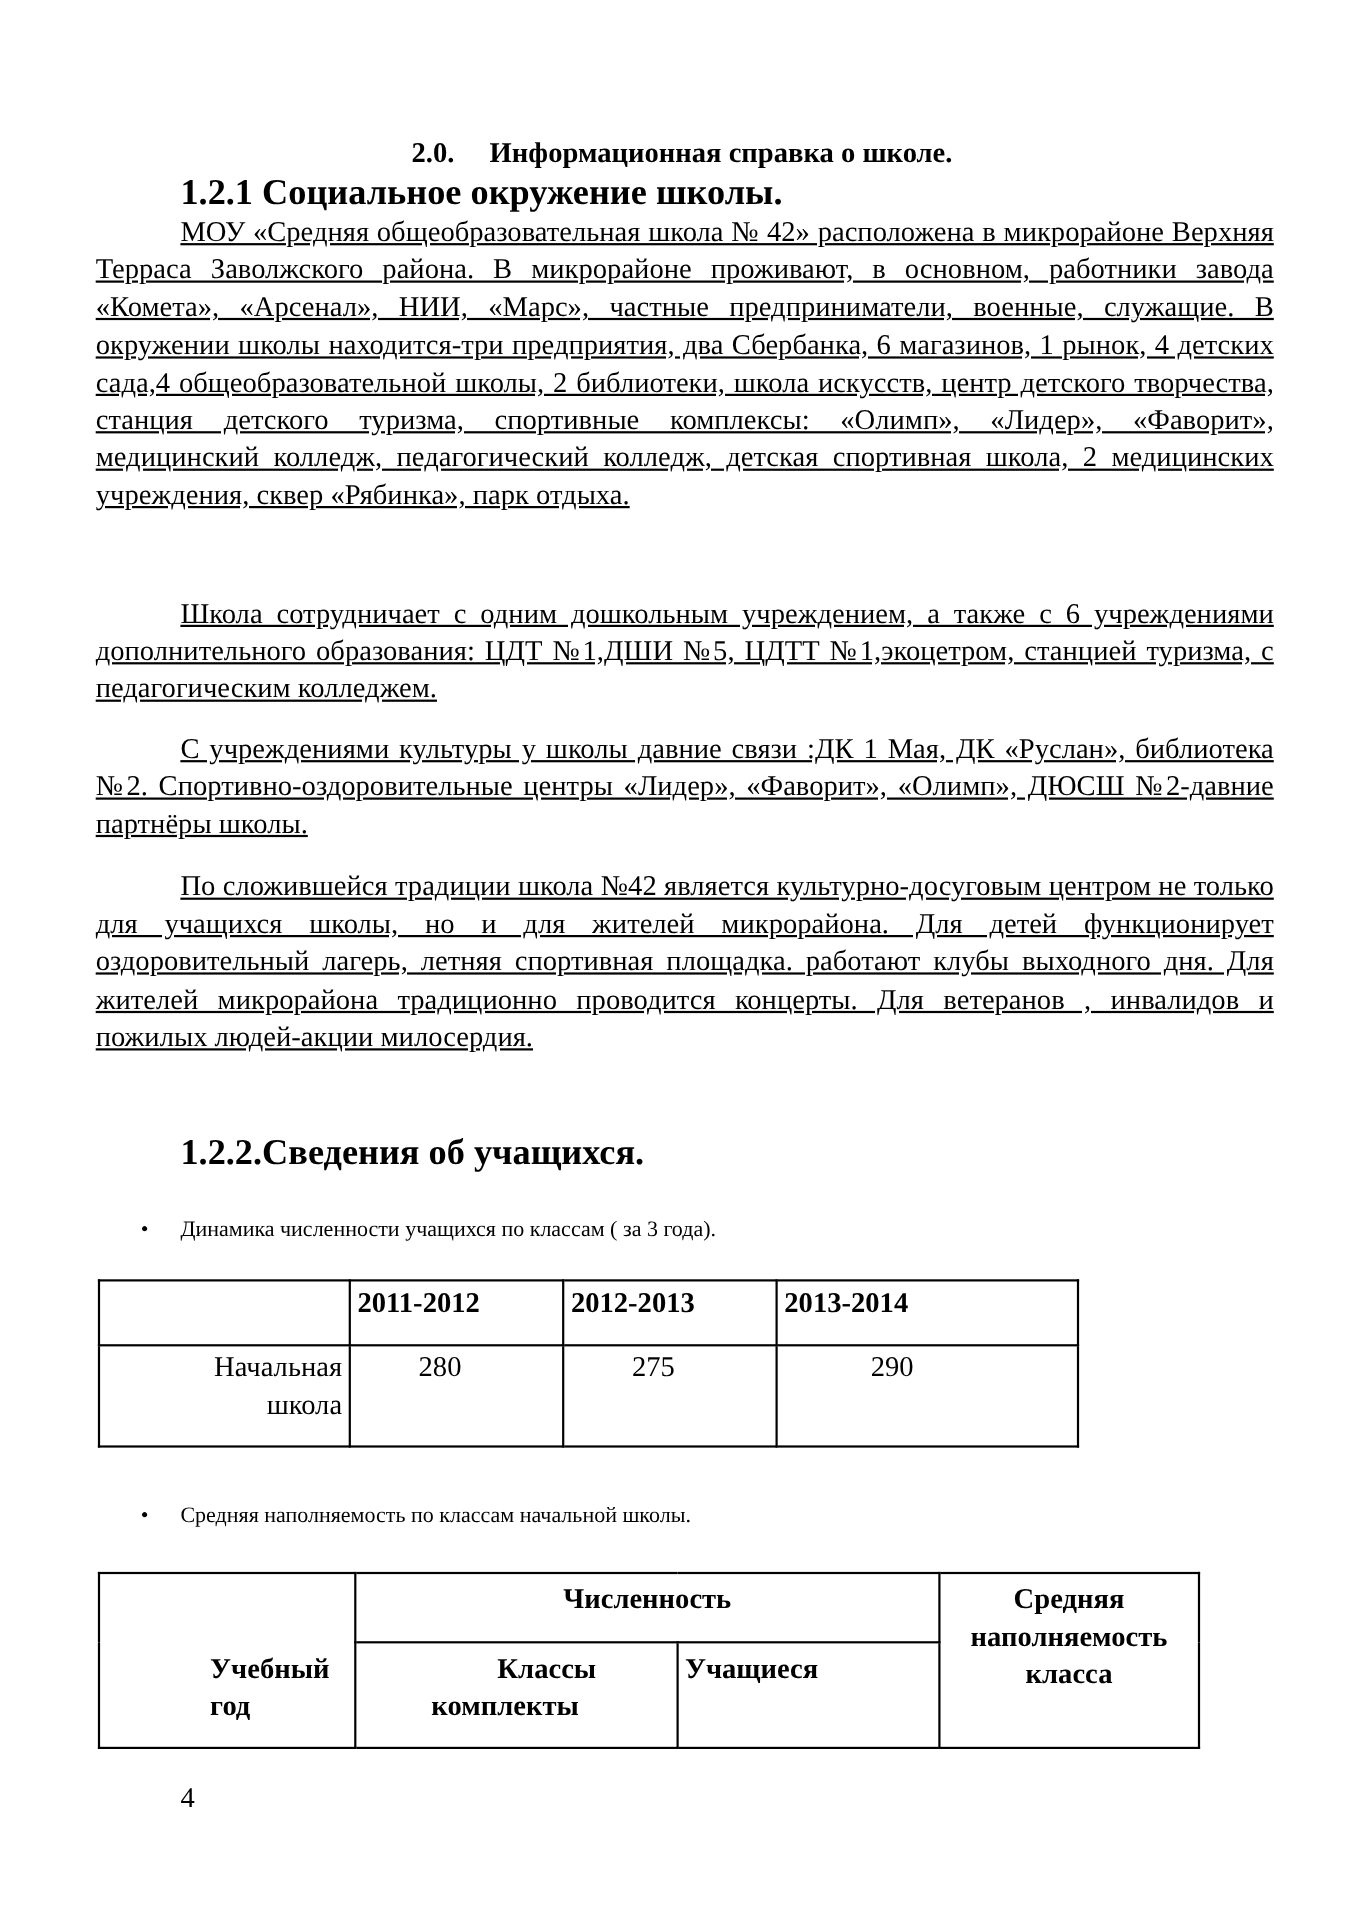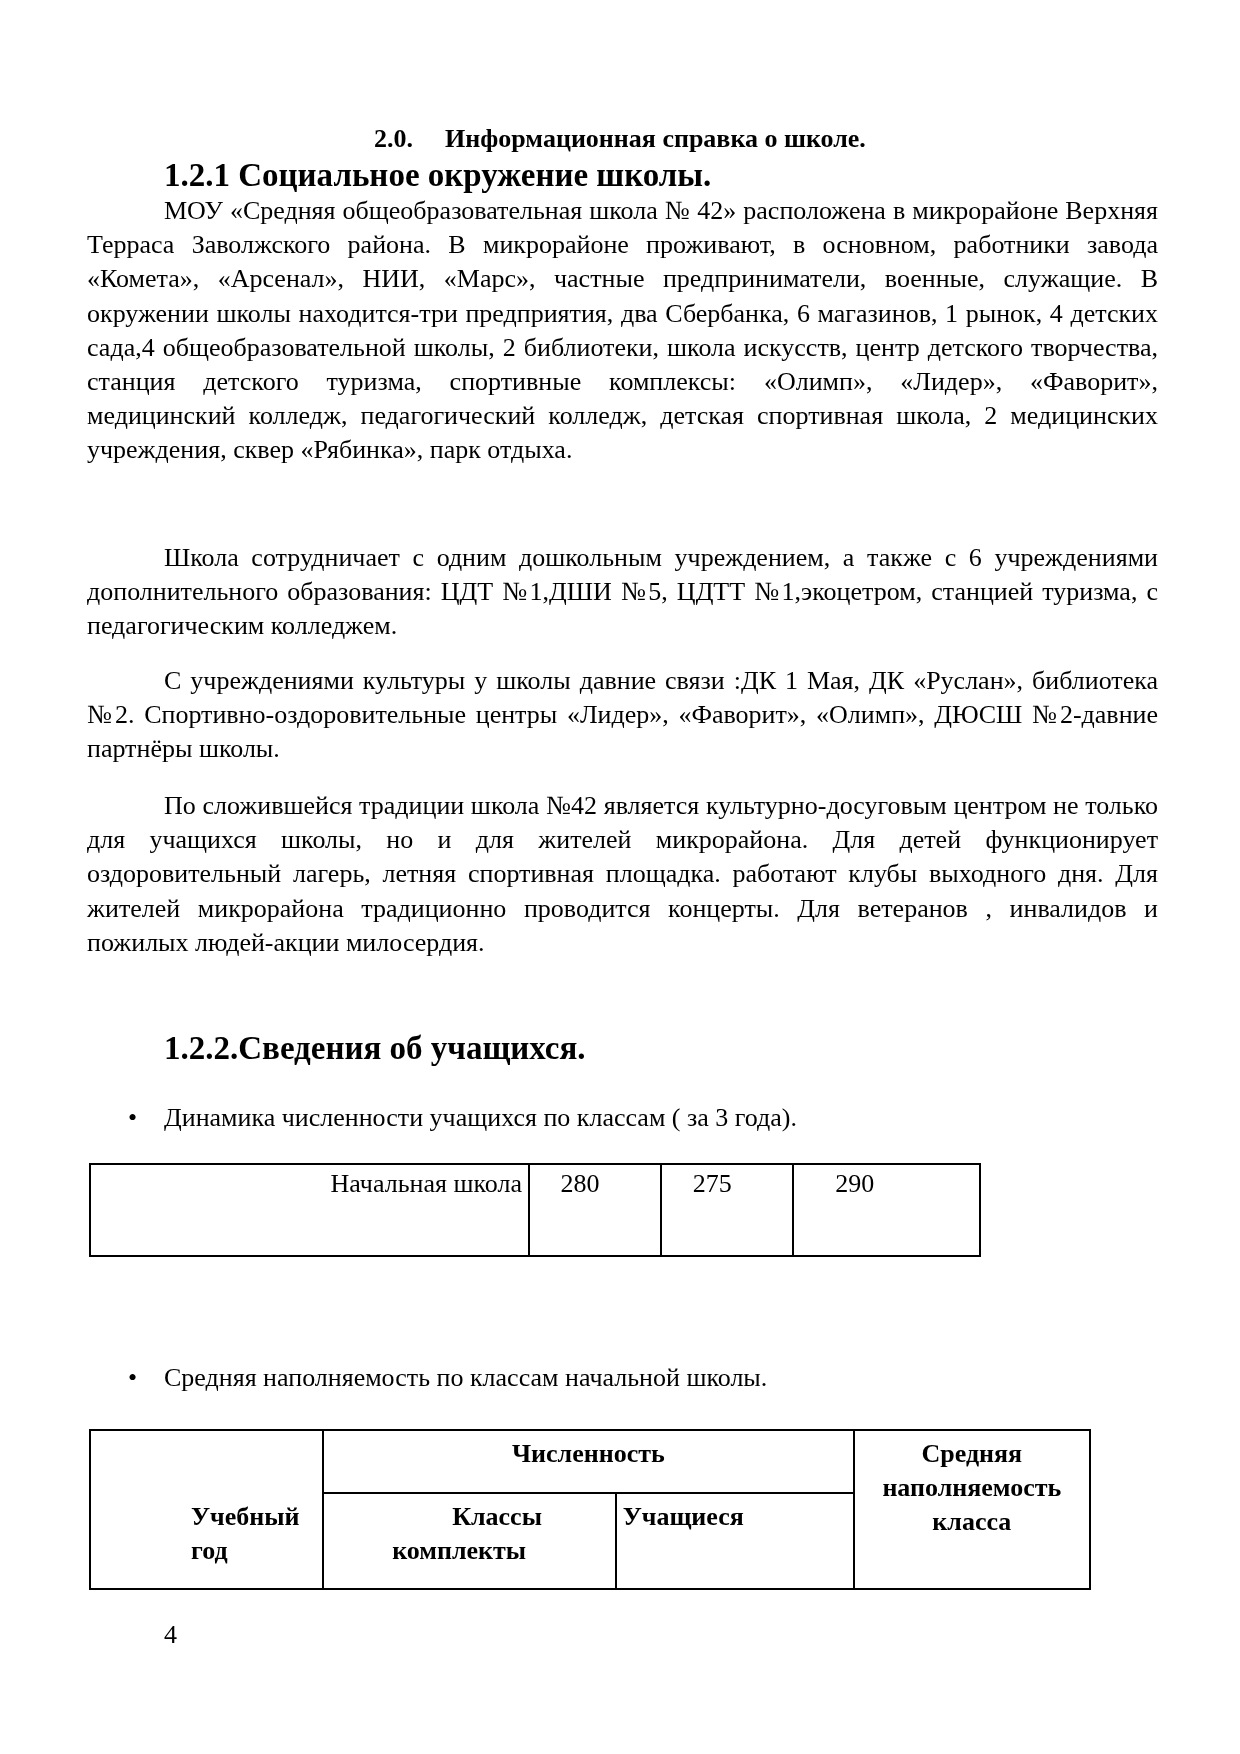--- a/index.html
+++ b/index.html
@@ -4,22 +4,22 @@
   <style>
     html, body { margin: 0; padding: 0; background: #ffffff; }
     body { width: 1240px; height: 1754px; position: relative; overflow: hidden;
            font-family: "Liberation Serif", "DejaVu Serif", serif; color: #000; }
     .page { position: absolute; left: 0; top: 0; width: 1240px; height: 1754px; }
     .h1 { position: absolute; top: 121px; left: 0; width: 1240px; text-align: center;
           font-weight: bold; font-size: 26px; line-height: 36px; }
     .h1 .num { display: inline-block; margin-right: 32px; }
     .h2 { position: absolute; left: 164px; font-weight: bold; font-size: 33px; line-height: 36px; }
     .para { position: absolute; left: 87px; width: 1071px; font-size: 26px; line-height: 34.2px;
-            text-align: justify; text-indent: 77px; }
-    .bullet { position: absolute; left: 128px; font-size: 26px; line-height: 34px; }
+            text-align: justify; text-indent: 77px; text-decoration: underline; }
+    .bullet { position: absolute; left: 128px; font-size: 20px; line-height: 34px; }
     .bullet .dot { display: inline-block; width: 36px; }
     table { position: absolute; border-collapse: collapse; font-size: 26px; }
     td, th { border: 2px solid #000; vertical-align: top; padding: 0 6px; }
     .t1 { left: 89px; top: 1163px; width: 892px; }
     .t1 th { font-weight: bold; text-align: left; height: 55px; line-height: 36px; padding-top: 2px; }
     .t1 td { height: 88px; line-height: 34px; padding-top: 2px; }
     .t1 .rowlabel { text-indent: 70px; text-align: right; }
     .t1 .val { text-align: center; padding-right: 36px; }
     .t2 { left: 89px; top: 1429px; width: 1002px; }
     .t2 th { font-weight: bold; line-height: 34px; }
@@ -42,20 +42,26 @@
   <p class="para" style="top:789px; margin:0;">По сложившейся традиции  школа №42 является культурно-досуговым центром не только для учащихся школы, но и для жителей микрорайона. Для детей функционирует оздоровительный лагерь, летняя спортивная площадка. работают клубы выходного дня. Для жителей микрорайона традиционно проводится концерты. Для ветеранов , инвалидов и пожилых людей-акции милосердия.</p>
 
   <div class="h2" style="top:1030px;">1.2.2.Сведения об учащихся.</div>
 
   <div class="bullet" style="top:1101px;">
     <span class="dot">•</span><span>Динамика численности учащихся по классам ( за 3 года).</span>
   </div>
 
   <table class="t1">
     <tbody>
+        <tr>
+      <th style="width:214px;"></th>
+      <th style="width:180px;">2011-2012</th>
+      <th style="width:180px;">2012-2013</th>
+      <th>2013-2014</th>
+    </tr>
     <tr>
       <td class="rowlabel">Начальная школа</td>
       <td class="val">280</td>
       <td class="val">275</td>
       <td class="val" style="padding-right:70px;">290</td>
     </tr>
   </tbody>
     </table>
 
   <div class="bullet" style="top:1361px;">

